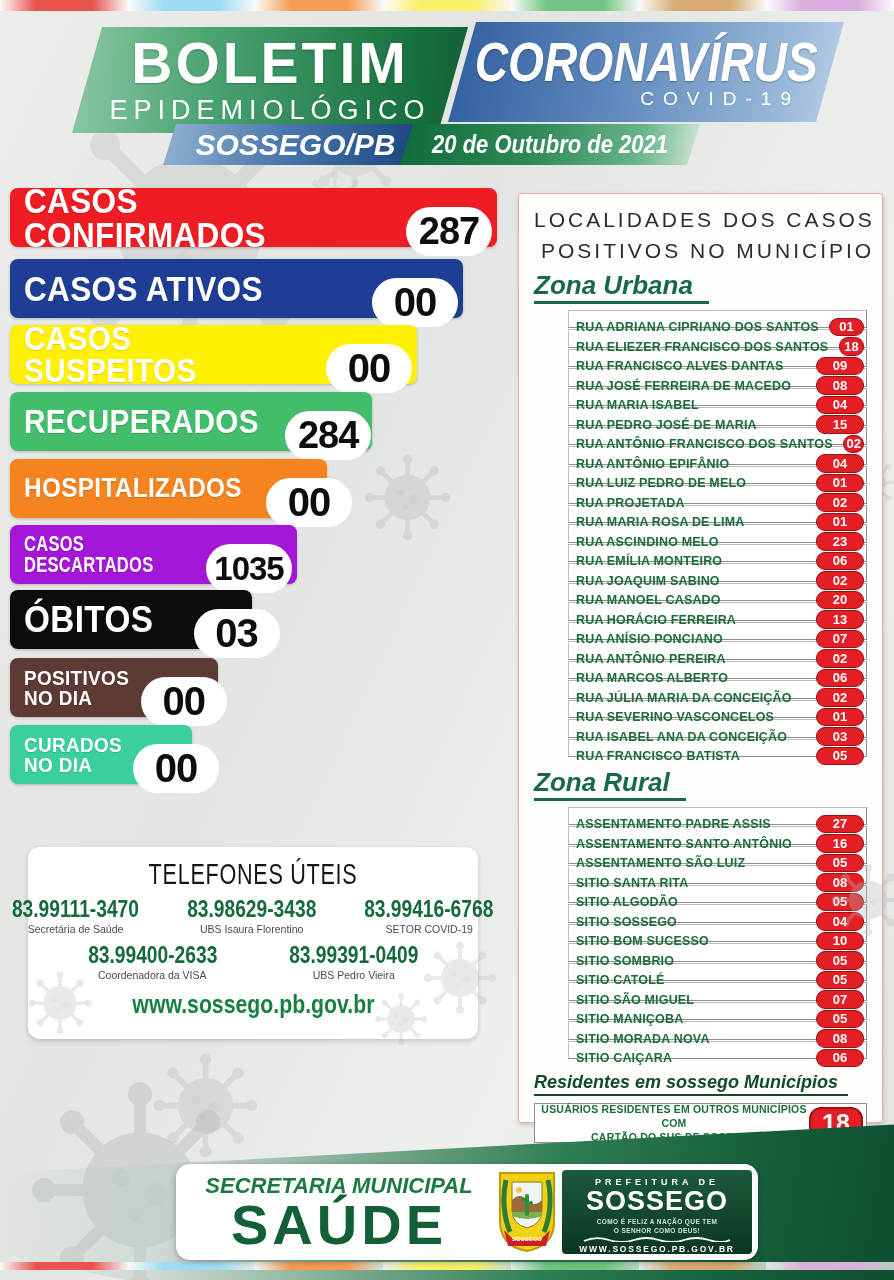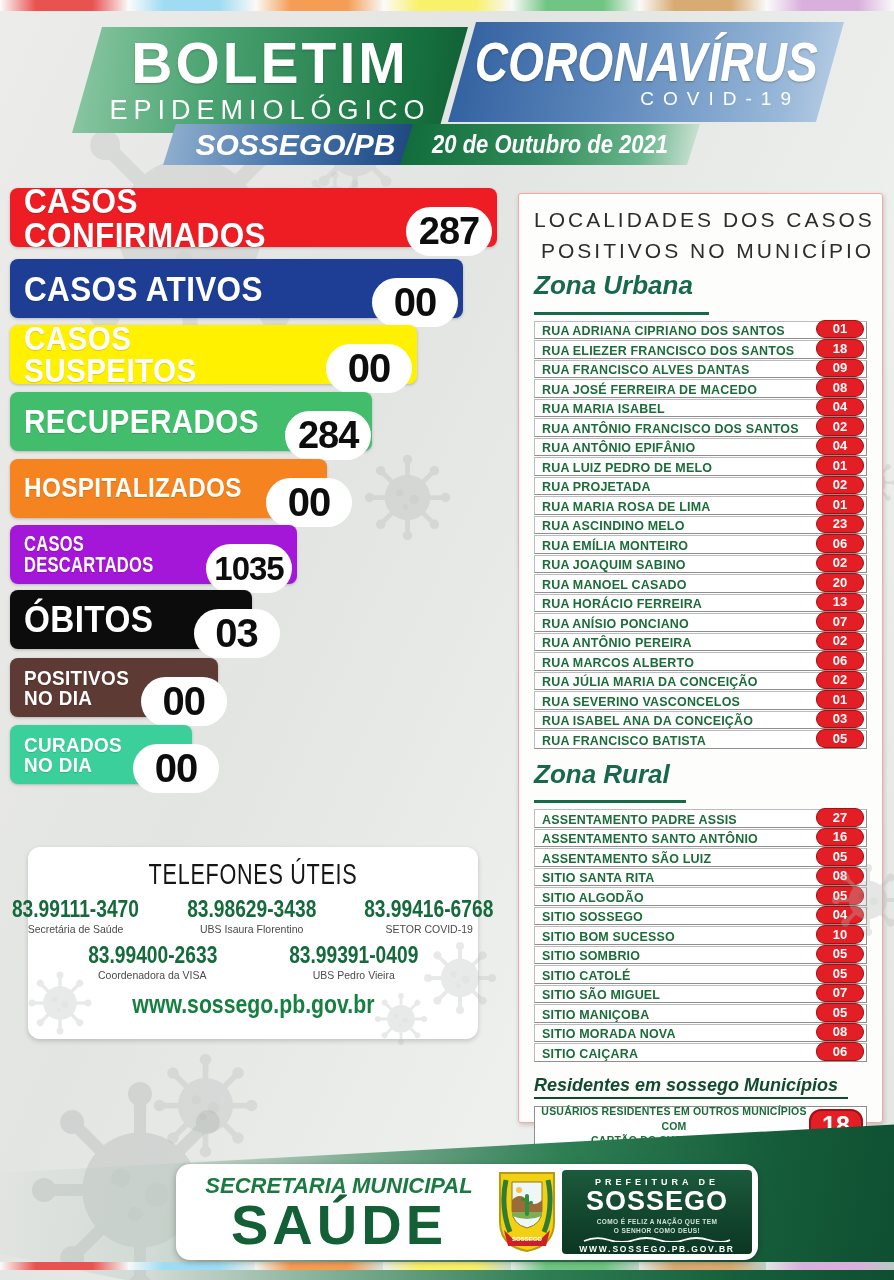--- a/index.html
+++ b/index.html
@@ -53,27 +53,27 @@
   .phone-num{font-size:24px;font-weight:bold;color:#156a3c;white-space:nowrap;transform:scaleX(.8);}
   .phone-lbl{font-size:10.5px;color:#4a4a4a;margin-top:0;}
   .phone-site{margin-top:9px;font-size:25px;font-weight:bold;color:#15803f;display:inline-block;transform:scaleX(.85);}
   
   #loc-panel{position:absolute;left:518px;top:193px;width:365px;height:930px;background:#fdfdfc;
     border:1px solid #fca5a5;border-radius:3px;box-shadow:1px 2px 5px rgba(0,0,0,.18);
     box-sizing:border-box;padding:10px 15px 0 15px;z-index:2;}
   .panel-title{color:#2d2d2d;font-size:21px;letter-spacing:3px;line-height:31px;white-space:nowrap;}
   .panel-title.l2{padding-left:7px;}
   .zona-hdr{display:inline-block;font-style:italic;font-weight:bold;font-size:26px;color:#17694a;
-    border-bottom:3px solid #17694a;padding:0 16px 12px 0;margin:5px 0 6px 0;line-height:1.1;text-align:right;}
+    border-bottom:3px solid #17694a;padding:0 16px 1px 0;margin:5px 0 6px 0;line-height:1.1;text-align:right;}
   .zona-hdr.rural{margin-top:10px;}
   .res-hdr{display:inline-block;font-style:italic;font-weight:bold;font-size:18px;color:#114a2c;
     border-bottom:2px solid #114a2c;padding:0 10px 1px 0;margin:12px 0 5px 0;}
-  .loc-row{display:flex;align-items:flex-end;height:18.5px;margin-bottom:1px;background:#fff;
+  .loc-row{display:flex;align-items:center;height:18.5px;margin-bottom:1px;background:#fff;
     border:1px solid #bcbcbc;border-right-color:#8f8f8f;border-bottom-color:#8f8f8f;
-    padding:16px 2px 0 7px;box-sizing:border-box;}
+    padding:16px 2px 0 7px;box-sizing:border-box;margin-left:34px;}
   .loc-name{font-size:13px;font-weight:bold;color:#1b6c38;white-space:nowrap;display:inline-block;
     transform:scaleX(.96);transform-origin:left center;letter-spacing:.2px;}
   .loc-pill{margin-left:auto;width:46px;height:16.5px;background:#e31e24;border:1px solid #9e1216;
     border-radius:9px;color:#fff;font-size:13px;font-weight:bold;display:flex;align-items:center;justify-content:center;line-height:1;}
   .others-row{height:38px;display:flex;align-items:center;background:#fff;border:1px solid #8f8f8f;
     padding:0 3px 0 4px;margin-top:2px;}
   .others-label{flex:1;text-align:center;font-size:10.5px;font-weight:bold;color:#1b6c38;line-height:1.35;letter-spacing:.2px;}
   .others-pill{width:54px;height:33px;border-radius:12px;background:#e31e24;border:2px solid #9e1216;
     color:#fff;font-weight:bold;font-size:25px;display:flex;align-items:center;justify-content:center;box-sizing:border-box;}
   
@@ -272,20 +272,24 @@
       </div>
       <div class="loc-row">
         <span class="loc-name">RUA JOSÉ FERREIRA DE MACEDO</span>
         <span class="loc-pill">08</span>
       </div>
       <div class="loc-row">
         <span class="loc-name">RUA MARIA ISABEL</span>
         <span class="loc-pill">04</span>
       </div>
       <div class="loc-row">
+        <span class="loc-name">RUA PEDRO JOSÉ DE MARIA</span>
+        <span class="loc-pill">15</span>
+      </div>
+      <div class="loc-row">
         <span class="loc-name">RUA ANTÔNIO FRANCISCO DOS SANTOS</span>
         <span class="loc-pill">02</span>
       </div>
       <div class="loc-row">
         <span class="loc-name">RUA ANTÔNIO EPIFÂNIO</span>
         <span class="loc-pill">04</span>
       </div>
       <div class="loc-row">
         <span class="loc-name">RUA LUIZ PEDRO DE MELO</span>
         <span class="loc-pill">01</span>

